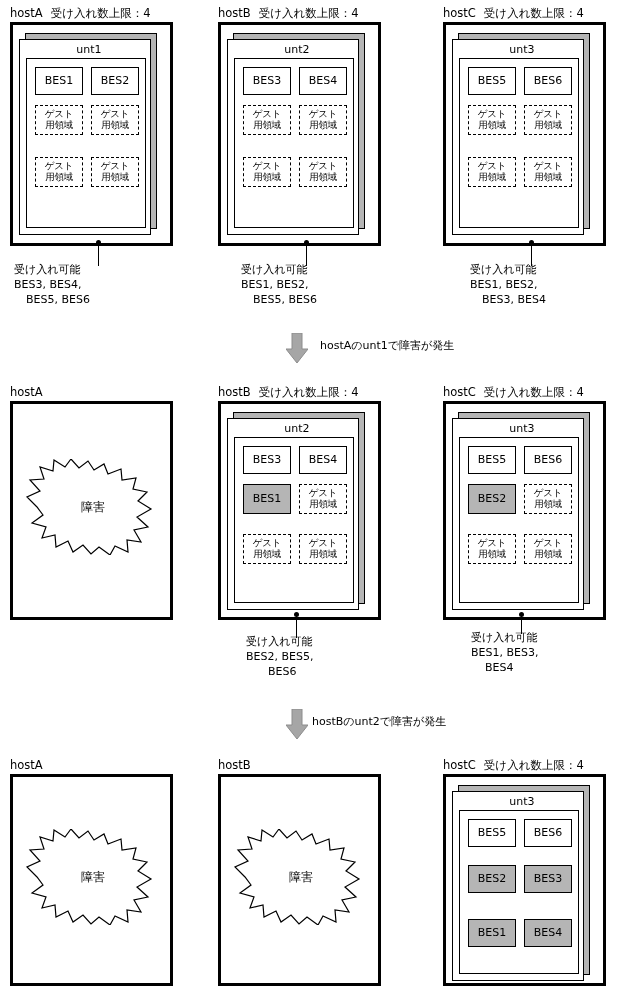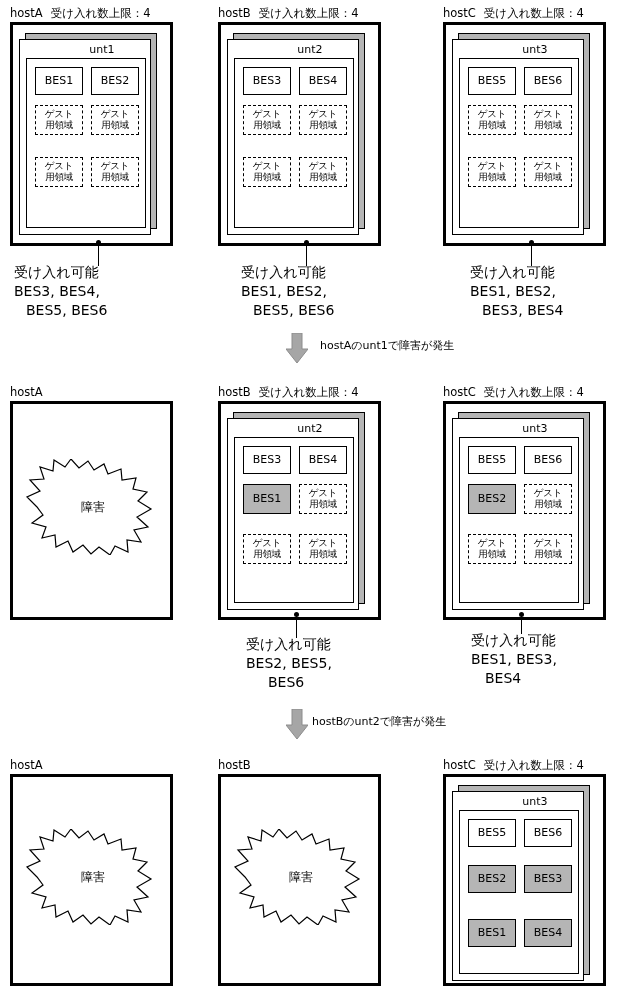--- a/index.html
+++ b/index.html
@@ -48,21 +48,21 @@
     background: #ffffff;
     border: 1px solid #000000;
     box-sizing: border-box;
   }
   .unit-title {
     position: absolute;
     width: 100%;
     text-align: center;
     font-size: 11px;
     top: 3px;
-    left: 17px;
+    left: 4px;
   }
   .unit-inner {
     position: absolute;
     border: 1px solid #000;
     background: #fff;
     box-sizing: border-box;
   }
 
   
   .cell {
@@ -96,21 +96,21 @@
   }
   .lead-dot {
     position: absolute;
     width: 5px;
     height: 5px;
     border-radius: 50%;
     background: #000000;
   }
   .caption {
     position: absolute;
-    font-size: 14px;
+    font-size: 11px;
     line-height: 1.35;
     white-space: pre;
   }
 
   
   .down-arrow {
     position: absolute;
     width: 22px;
     height: 30px;
   }

